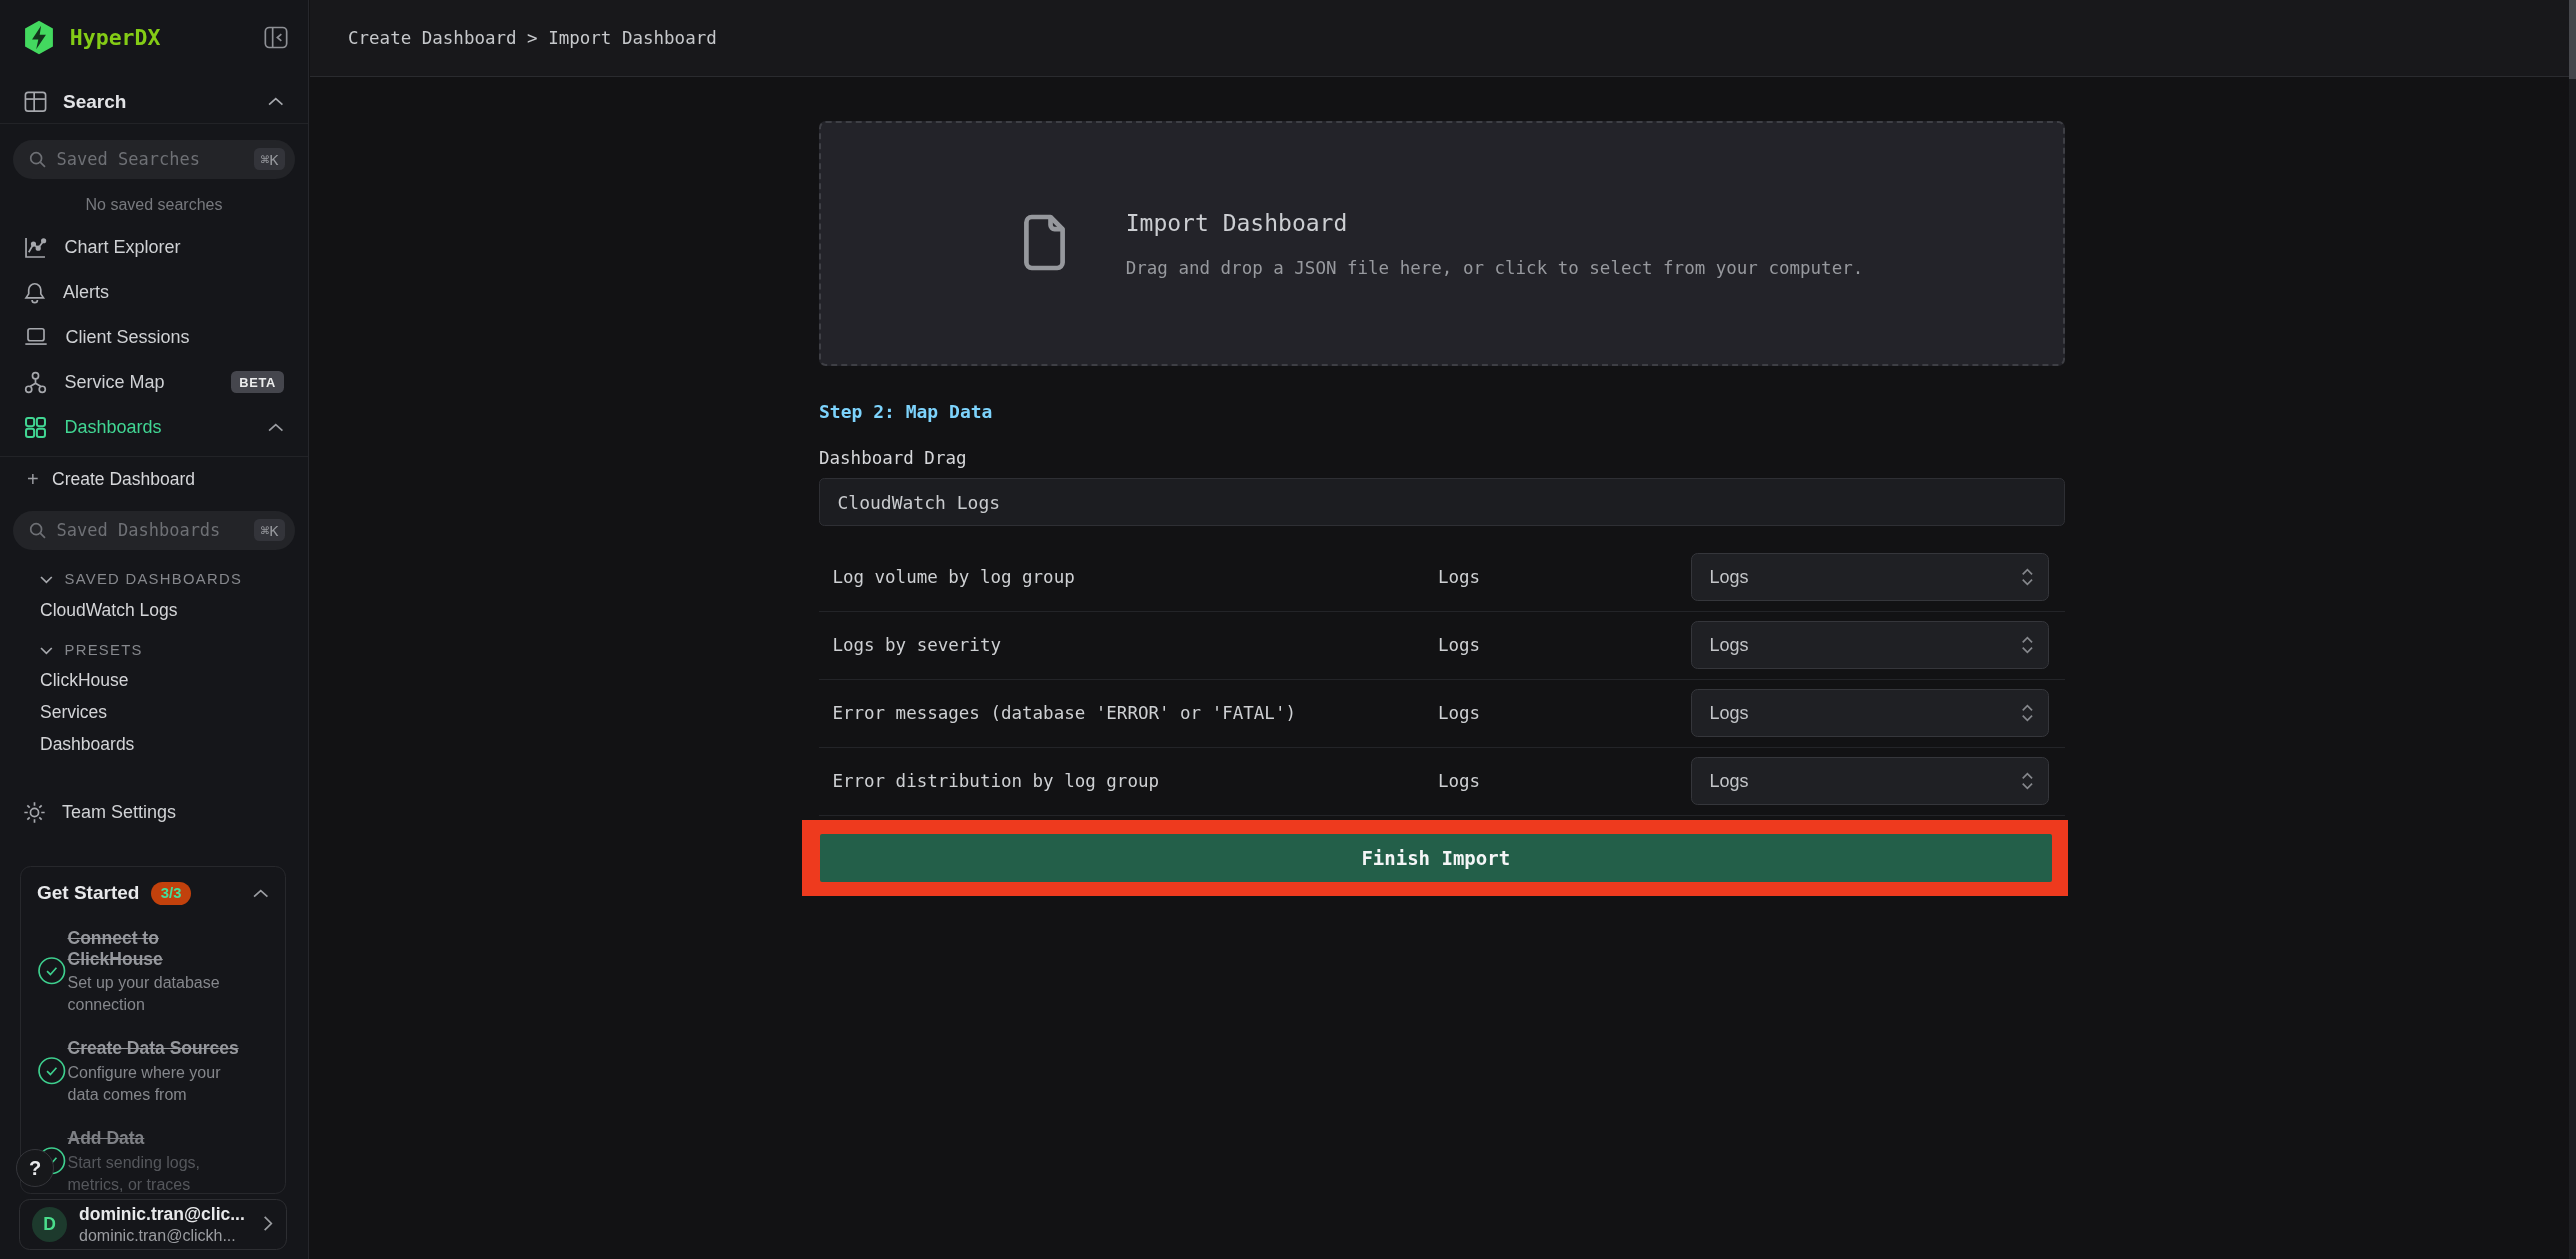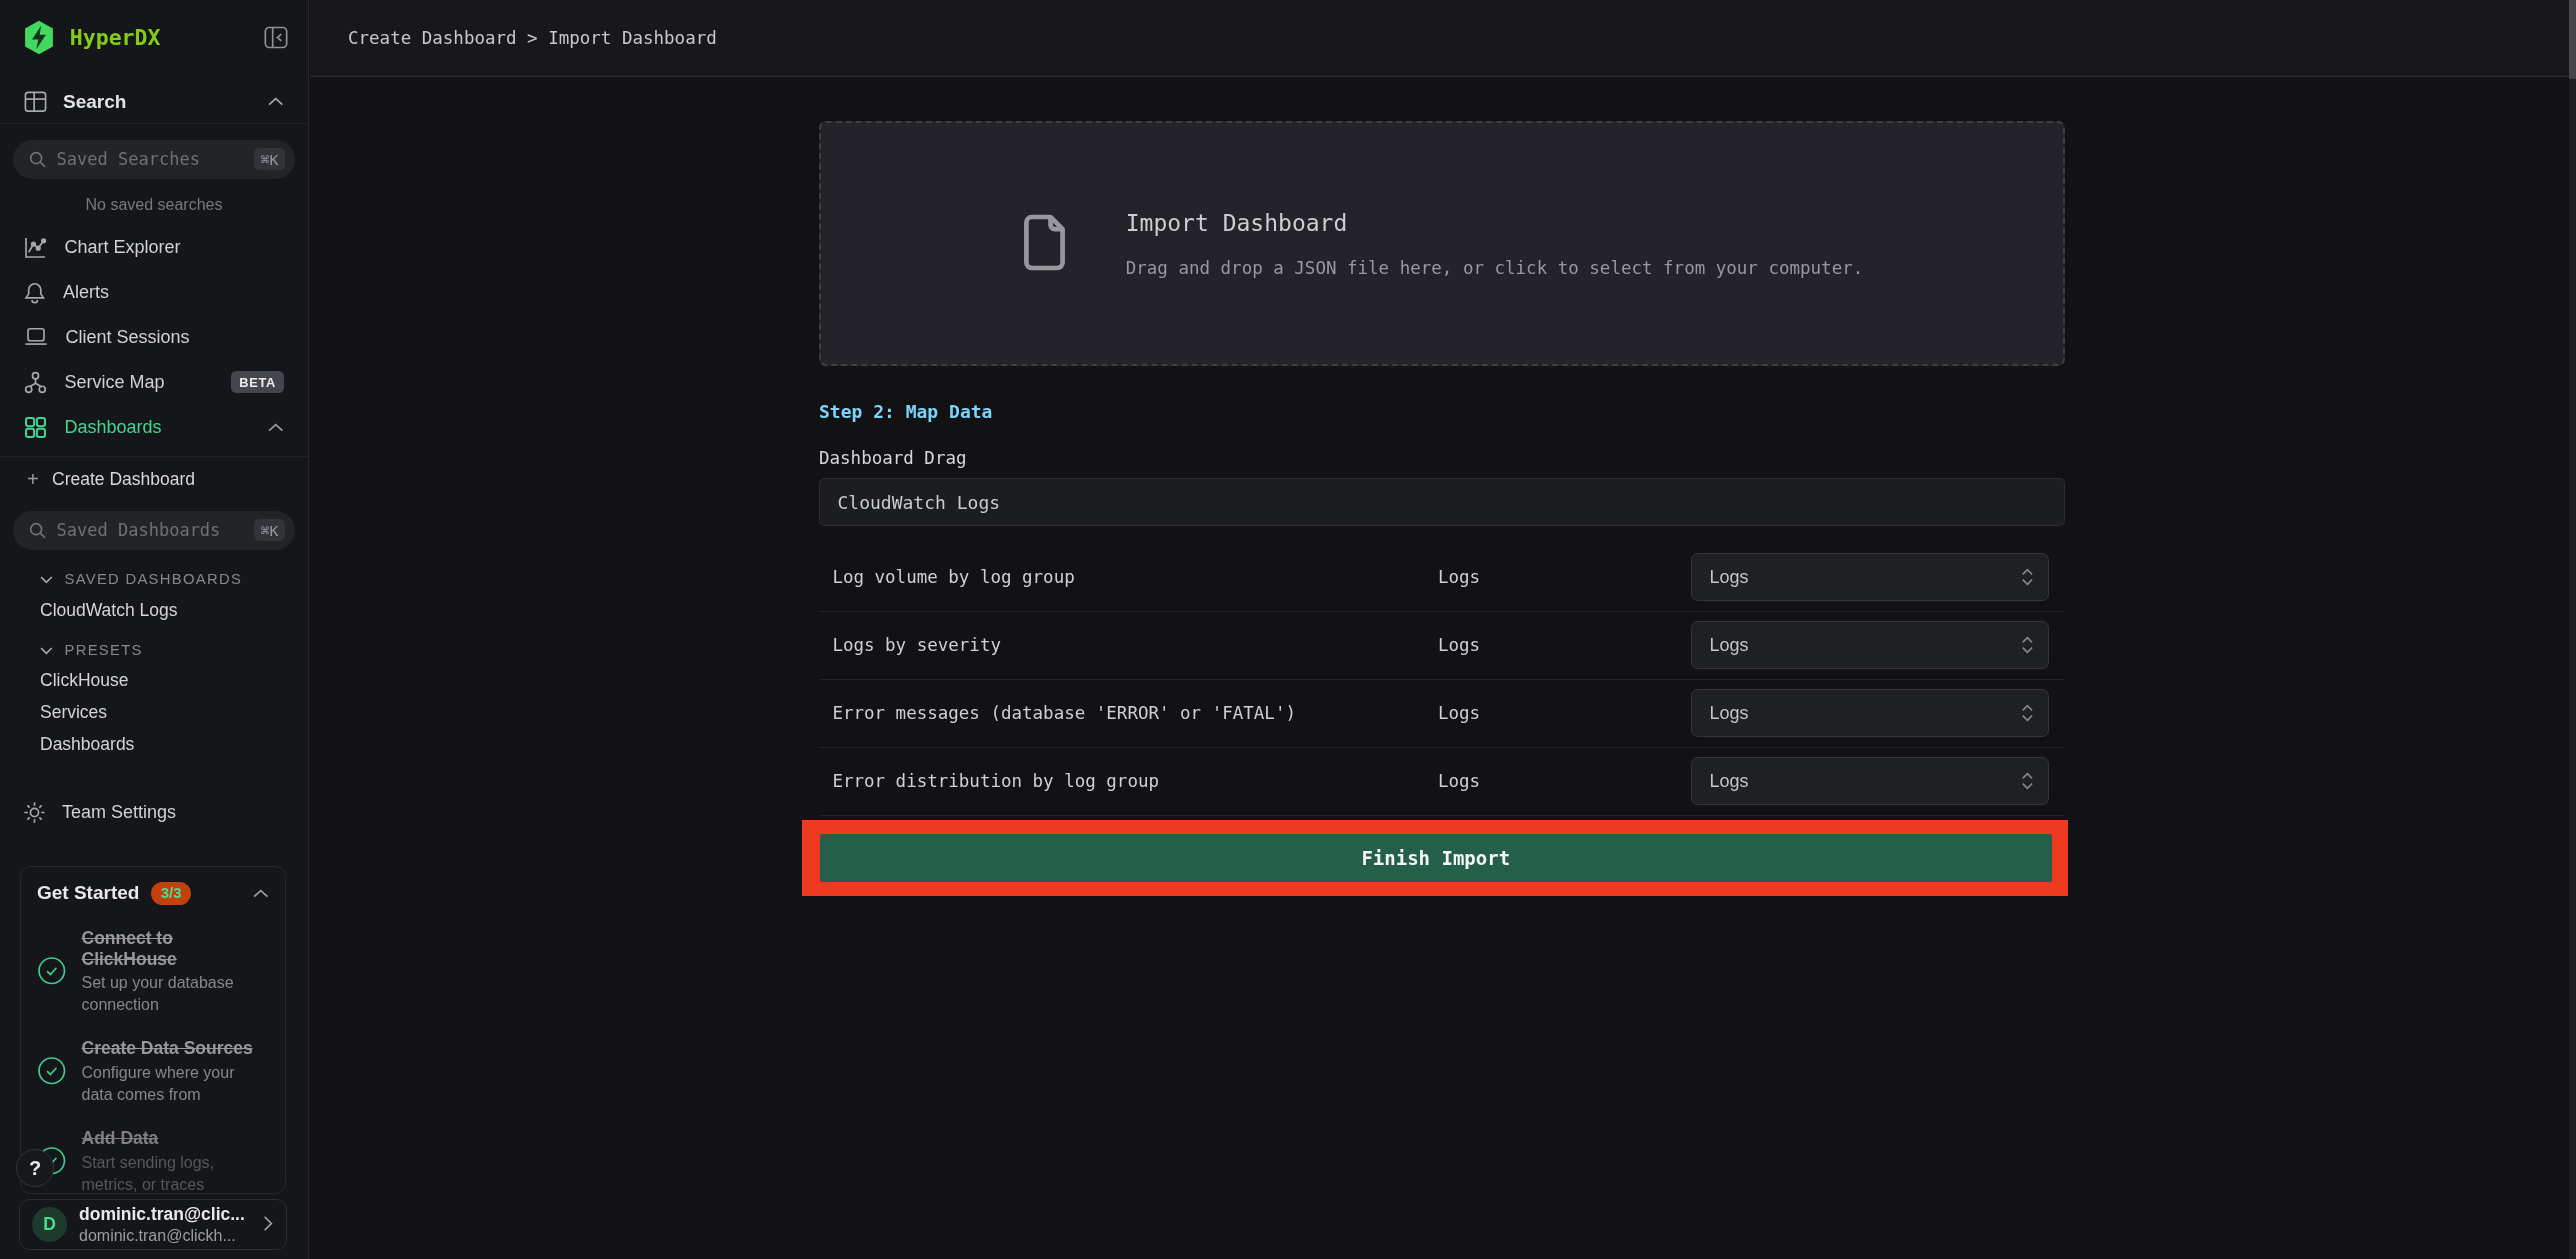--- a/index.html
+++ b/index.html
@@ -56,21 +56,21 @@
               margin-top:29.5px; cursor:pointer; }
   .team-row .lbl { font-size:18px; color:#d0d2d5; }
 
   .gs-panel { position:absolute; left:20px; top:866px; width:266px; height:328px;
               border:1.3px solid #27282c; border-radius:10.7px; padding:14.8px 16px; overflow:hidden; }
   .gs-hdr { display:flex; align-items:center; gap:12px; }
   .gs-title { font-size:19px; font-weight:bold; color:#e8e9eb; }
   .gs-badge { background:#c2410c; color:#45e09a; font-weight:bold; font-size:14.8px;
               border-radius:12px; padding:3.4px 9.4px; }
   .gs-chev { margin-left:auto; color:#9b9da2; }
-  .gs-item { display:flex; align-items:center; gap:15px; margin-top:23px; }
+  .gs-item { display:flex; align-items:center; gap:1px; margin-top:23px; }
   .gs-check { flex:0 0 29.5px; color:#3ecf8e; }
   .gs-txt  { min-width:0; }
   .gs-item-title { font-size:17.5px; font-weight:600; color:#96989d; text-decoration:line-through; max-width:181px; }
   .gs-item-title.narrow { max-width:111px; }
   .gs-item-desc { font-size:16px; color:#85878c; max-width:181px; margin-top:2.7px; line-height:1.35; }
   .gs-item.faded .gs-item-desc { color:#55575c; }
   .gs-item.faded .gs-item-title { color:#7e8085; }
 
   .help-btn { position:absolute; left:16px; top:1149px; width:38px; height:38px; border-radius:50%;
               background:#17181b; border:1.3px solid #35363b; color:#e8e9eb; font-size:20px; font-weight:bold;

